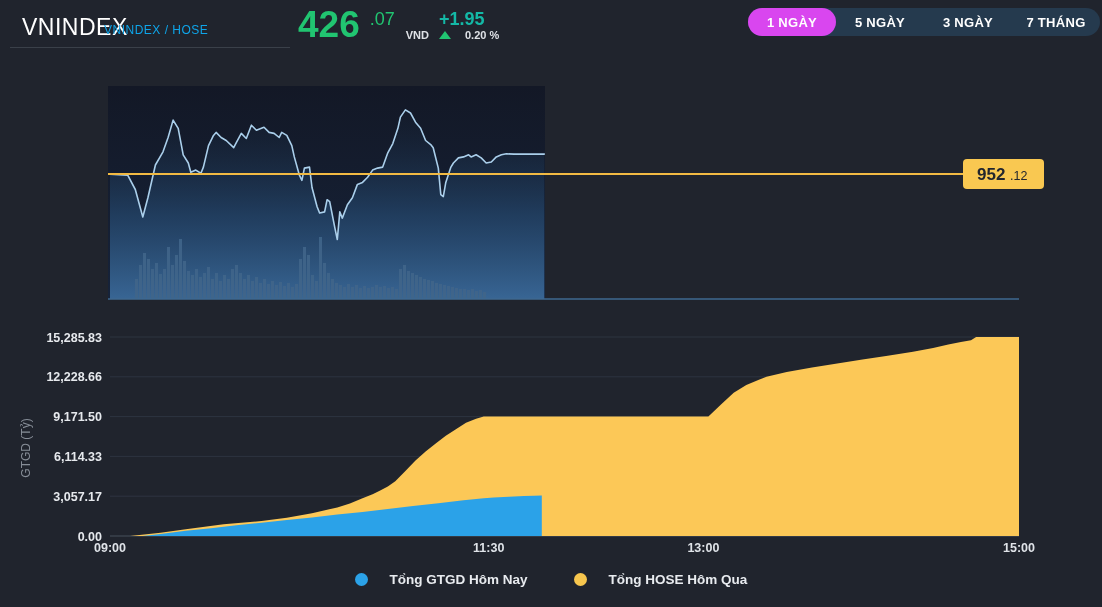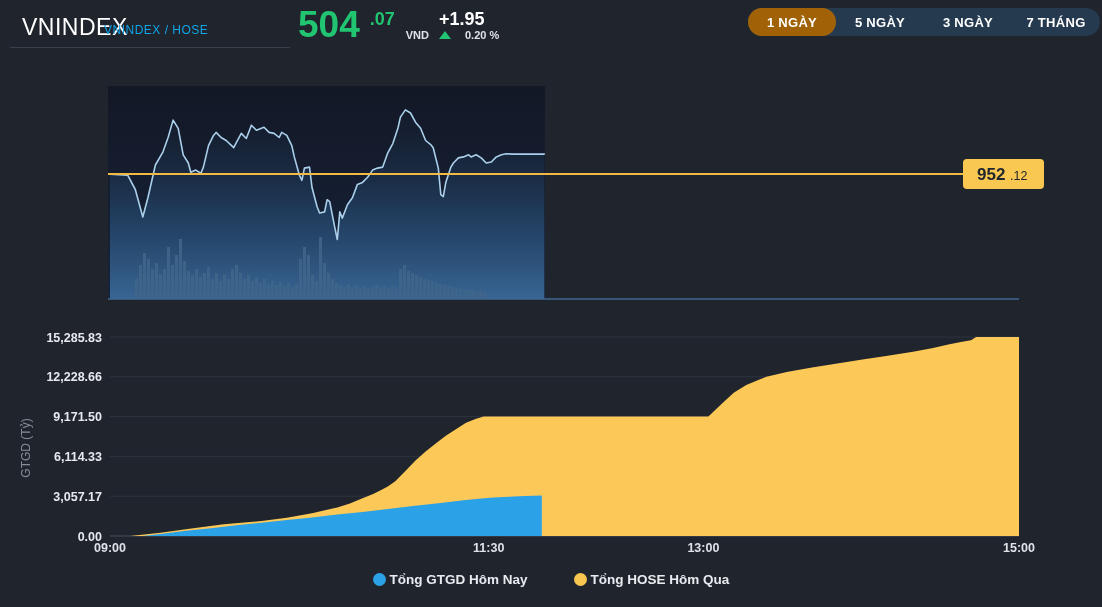--- a/index.html
+++ b/index.html
@@ -7,55 +7,55 @@
   #panel{position:relative;width:1102px;height:607px;background:#20242d;overflow:hidden;}
 
   
   .hdr-title{position:absolute;left:22px;top:14px;font-size:23px;font-weight:normal;color:#ffffff;letter-spacing:.5px;}
   .hdr-sub{position:absolute;left:104px;top:23px;font-size:12px;color:#0ea5e9;letter-spacing:.5px;}
   .hdr-rule{position:absolute;left:10px;top:47px;width:280px;height:1px;background:#3a4049;}
 
   .price-wrap{position:absolute;left:298px;top:5px;display:flex;align-items:flex-start;gap:10px;}
   .price-big{font-size:37px;font-weight:bold;color:#21c571;line-height:40px;}
   .price-col{display:flex;flex-direction:column;justify-content:flex-start;padding-top:5px;}
-  .price-dec{font-size:18px;font-weight:bold;color:#21c571;line-height:18px;}
+  .price-dec{font-size:18px;font-weight:normal;color:#21c571;line-height:18px;}
   .price-cur{font-size:11px;font-weight:bold;color:#dfe2e7;line-height:14px;margin-left:36px;}
-  .chg-row1{font-size:18px;font-weight:bold;color:#ffffff;line-height:18px;}
+  .chg-row1{font-size:18px;font-weight:bold;color:#14b8a6;line-height:18px;}
   .chg-row2{display:flex;align-items:center;gap:14px;line-height:14px;}
   .tri-up{width:0;height:0;border-left:6px solid transparent;border-right:6px solid transparent;border-bottom:8px solid #21c571;display:inline-block;}
   .chg-pct{font-size:11px;font-weight:bold;color:#dfe2e7;}
 
   
   .tabs{position:absolute;left:748px;top:8px;width:352px;height:28px;background:#253a4e;border-radius:14px;display:flex;align-items:center;}
   .tab{flex:1;height:28px;border:none;background:transparent;color:#ffffff;font-family:inherit;
        font-size:13px;font-weight:bold;border-radius:14px;cursor:pointer;letter-spacing:.3px;}
-  .tab.active{background:#a16207;}
+  .tab.active{background:#d946ef;}
 
   
   #priceSvg{position:absolute;left:0;top:50px;}
   #gtgdSvg{position:absolute;left:0;top:325px;}
   svg text{font-family:"Liberation Sans","DejaVu Sans",sans-serif;}
 
   
   .legend{position:absolute;left:0;top:572px;width:1102px;display:flex;justify-content:center;gap:46px;}
-  .legend-item{display:flex;align-items:center;gap:4px;cursor:pointer;}
+  .legend-item{display:flex;align-items:center;gap:22px;cursor:pointer;}
   .legend-dot{width:13px;height:13px;border-radius:50%;}
   .legend-label{font-size:13.5px;font-weight:bold;color:#e8ebef;}
 </style>
 </head>
 <body>
 
 <div id="panel">
 
   <div class="hdr-title">VNINDEX</div>
   <div class="hdr-sub">VNINDEX / HOSE</div>
   <div class="hdr-rule"></div>
 
   <div class="price-wrap">
-    <div class="price-big">504</div>
+    <div class="price-big">426</div>
     <div class="price-col">
       <span class="price-dec">.07</span>
       <span class="price-cur">VND</span>
     </div>
     <div class="price-col">
       <span class="chg-row1">+1.95</span>
       <span class="chg-row2">
         <span class="tri-up"></span>
         <span class="chg-pct">0.20 %</span>
       </span>

